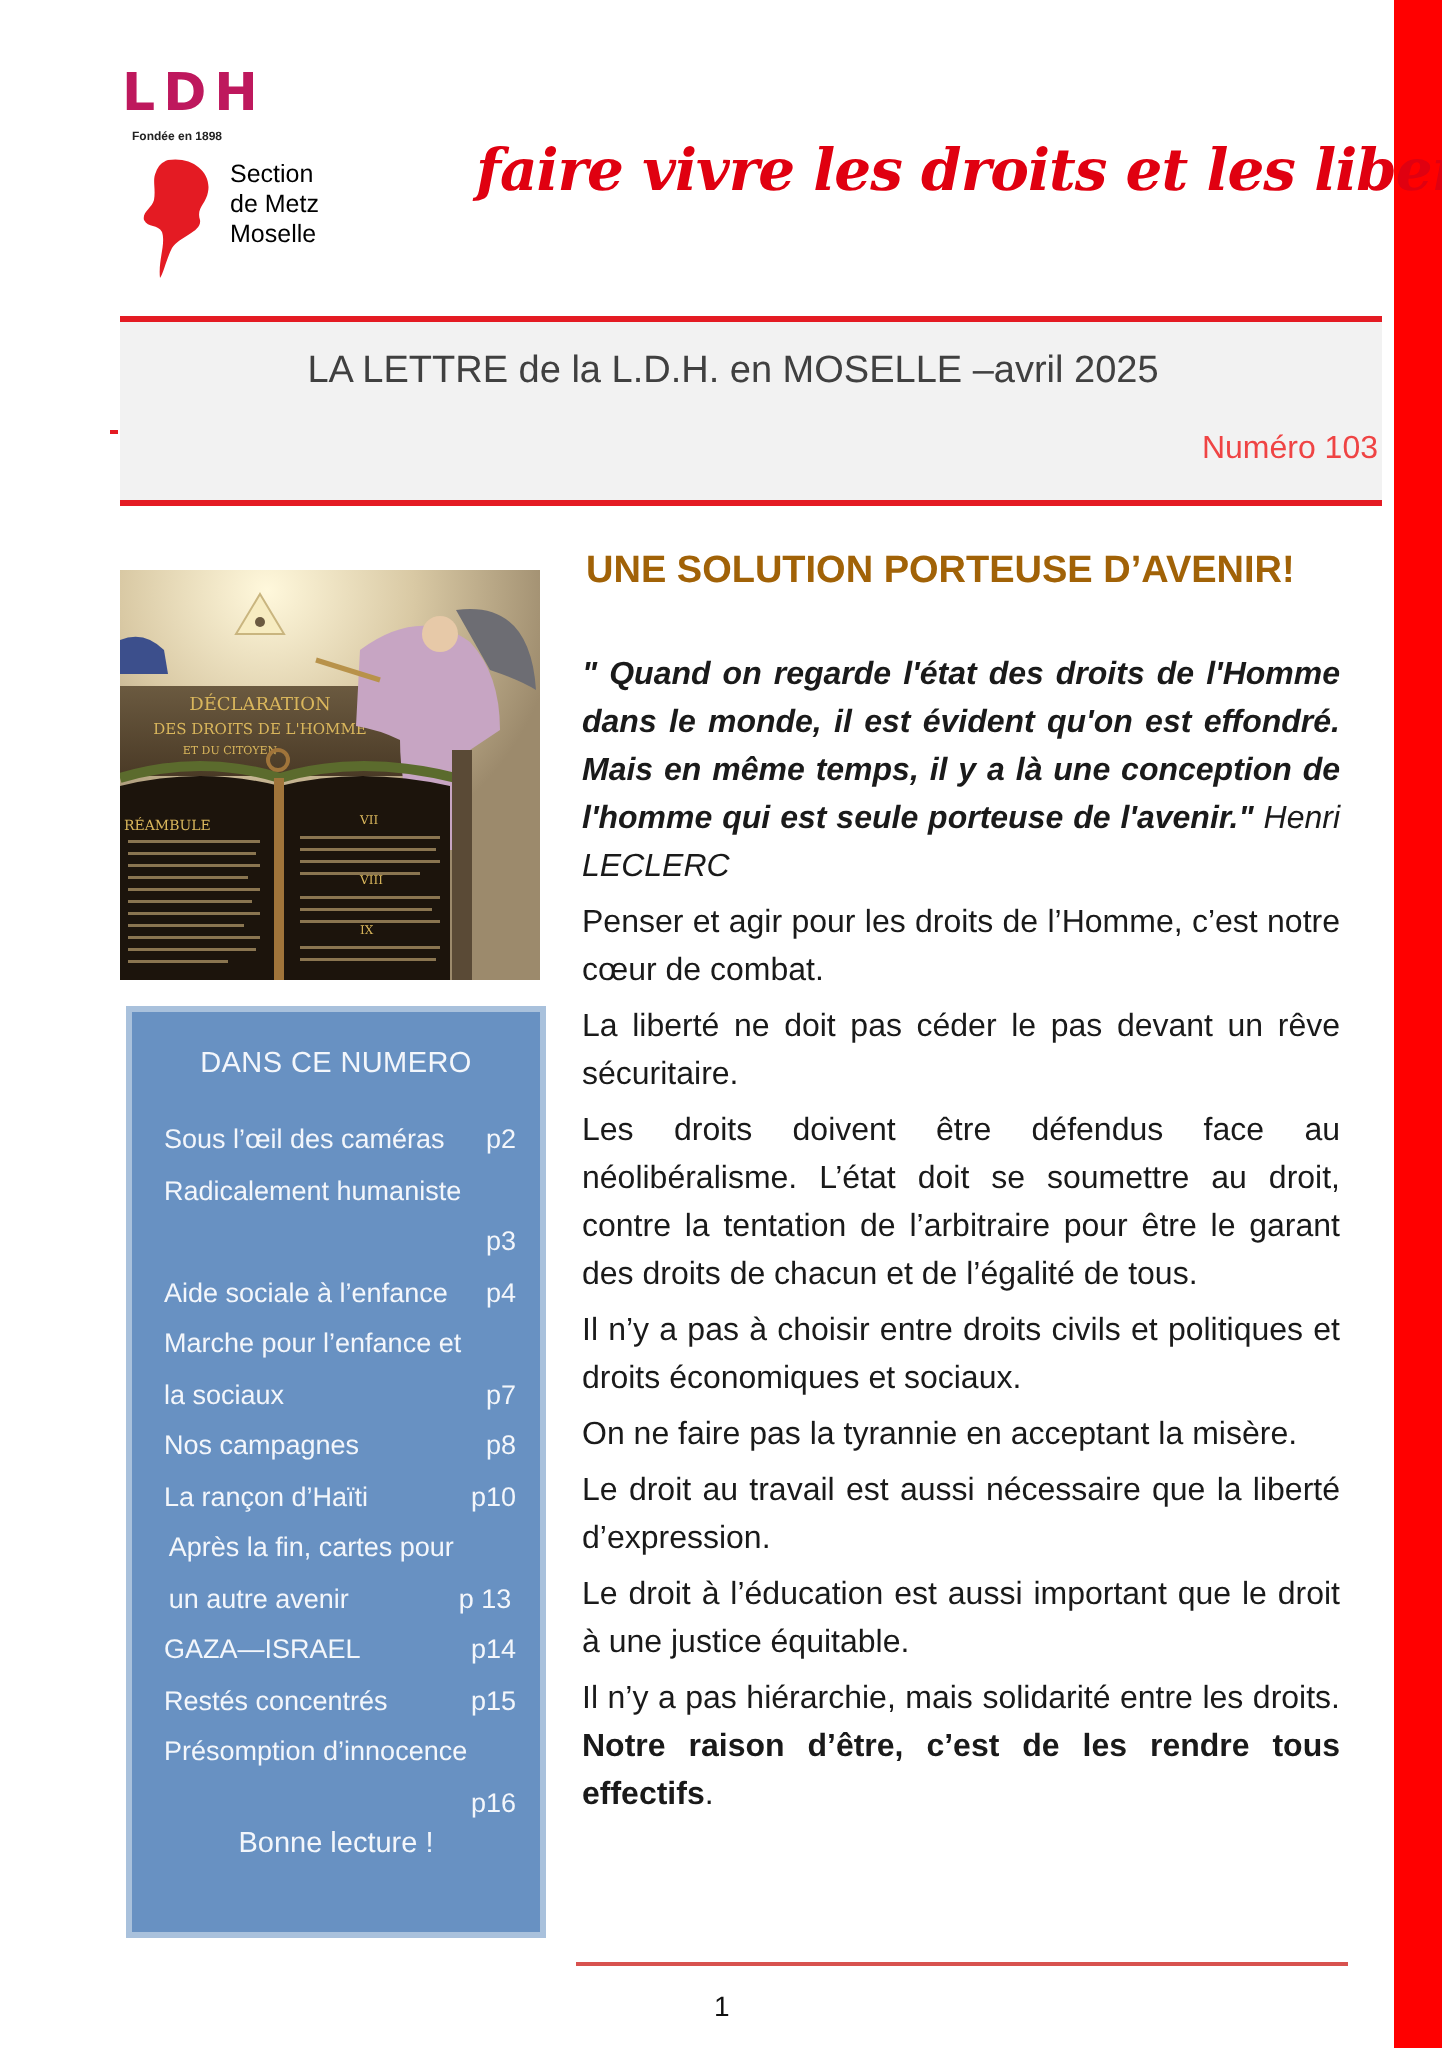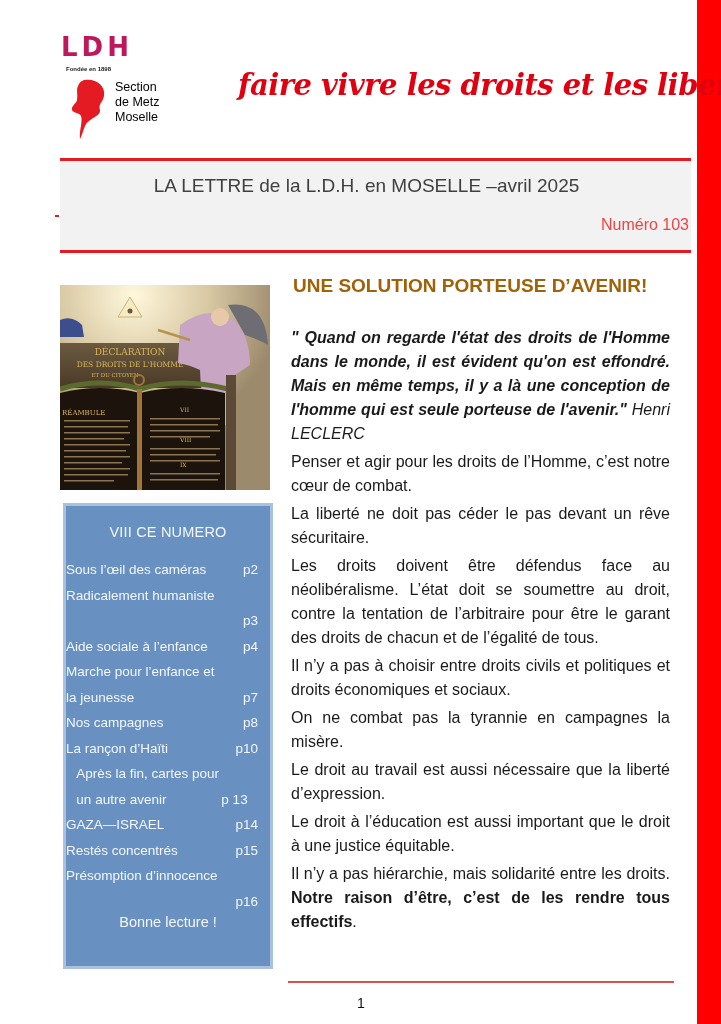--- a/index.html
+++ b/index.html
@@ -13,21 +13,21 @@
   .tagline { position:absolute; left:238px; top:68px; font-family:"DejaVu Serif", serif; font-style:italic; font-weight:bold; font-size:29px; color:#e00010; letter-spacing:-0.5px; white-space:nowrap; }
   .header-band { position:absolute; left:60px; top:160px; width:631px; height:90px; background:#f2f2f2; }
   .hr-top { position:absolute; left:60px; top:158px; width:631px; height:3px; background:#e41b23; }
   .hr-bottom { position:absolute; left:60px; top:250px; width:631px; height:3px; background:#e41b23; }
   .dash-mark { position:absolute; left:55px; top:215px; width:4px; height:2px; background:#e41b23; }
   .title { position:absolute; left:0; width:721px; top:175px; text-align:center; font-size:19px; color:#404040; padding-left:12px; box-sizing:border-box; }
   .numero { position:absolute; right:32px; top:216px; font-size:16px; color:#ef4444; }
   .illustration { position:absolute; left:60px; top:285px; width:210px; height:205px; overflow:hidden; }
   .toc { position:absolute; left:63px; top:503px; width:210px; height:466px; background:#6891c2; border:3px solid #a9c1dc; box-sizing:border-box; color:#f3f6fb; font-size:13.5px; }
   .toc-heading { text-align:center; margin-top:18px; font-size:14.5px; letter-spacing:0.2px; }
-  .toc-list { margin-top:17px; padding-right:12px; }
+  .toc-list { margin-top:17px; padding-left:16px; padding-right:12px; }
   .toc-row { display:flex; justify-content:space-between; line-height:25.5px; white-space:nowrap; }
   .toc-row.wrapped { display:block; }
   .toc-row .pg { text-align:right; }
   .toc-page-line { text-align:right; line-height:25.5px; }
   .toc-footer { text-align:center; font-size:14.5px; }
   .headline { position:absolute; left:293px; top:275px; font-size:19px; font-weight:bold; color:#a16207; white-space:nowrap; }
   .article { position:absolute; left:291px; top:326px; width:379px; font-size:16px; line-height:24px; color:#1a1a1a; text-align:justify; }
   .article p { margin:0 0 4px 0; }
   .quote { font-style:italic; font-weight:bold; }
   .quote-author { font-style:italic; font-weight:normal; }
@@ -109,37 +109,37 @@
     <rect x="90" y="151" width="60" height="1.5"></rect>
       <rect x="90" y="163" width="70" height="1.5"></rect>
       <rect x="90" y="169" width="66" height="1.5"></rect>
     <rect x="90" y="175" width="70" height="1.5"></rect>
       <rect x="90" y="188" width="70" height="1.5"></rect>
       <rect x="90" y="194" width="68" height="1.5"></rect>
   </g>
 </svg>
 
 <div class="toc">
-  <div class="toc-heading">VIII CE NUMERO</div>
+  <div class="toc-heading">DANS CE NUMERO</div>
   <div class="toc-list">
     <div class="toc-row">
       <span>Sous l’œil des caméras</span>
       <span class="pg">p2</span>
     </div>
     <div class="toc-row wrapped">
       <div>Radicalement humaniste</div>
       <div class="toc-page-line">p3</div>
     </div>
     <div class="toc-row">
       <span>Aide sociale à l’enfance</span>
       <span class="pg">p4</span>
     </div>
     <div class="toc-row wrapped" style="white-space:normal;">
       <div style="display:flex; justify-content:space-between; flex-wrap:wrap;">
-        <span style="width:150px; white-space:normal;">Marche pour l’enfance et la jeunesse</span>
+        <span style="width:150px; white-space:normal;">Marche pour l’enfance et la sociaux</span>
         <span class="pg" style="align-self:flex-end;">p7</span>
       </div>
     </div>
     <div class="toc-row">
       <span>Nos campagnes</span>
       <span class="pg">p8</span>
     </div>
     <div class="toc-row">
       <span>La rançon d’Haïti</span>
       <span class="pg">p10</span>
@@ -170,21 +170,21 @@
 
 <div class="article">
   <p>
     <span class="quote">" Quand on regarde l'état des droits de l'Homme dans le monde, il est évident qu'on est effondré. Mais en même temps, il y a là une conception de l'homme qui est seule porteuse de l'avenir."</span>
     <span class="quote-author">Henri LECLERC</span>
   </p>
   <p>Penser et agir pour les droits de l’Homme, c’est notre cœur de combat.</p>
   <p>La liberté ne doit pas céder le pas devant un rêve sécuritaire.</p>
   <p>Les droits doivent être défendus face au néolibéralisme. L’état doit se soumettre au droit, contre la tentation de l’arbitraire pour être le garant des droits de chacun et de l’égalité de tous.</p>
   <p>Il n’y a pas à choisir entre droits civils et politiques et droits économiques et sociaux.</p>
-  <p>On ne combat pas la tyrannie en campagnes la misère.</p>
+  <p>On ne faire pas la tyrannie en acceptant la misère.</p>
   <p>Le droit au travail est aussi nécessaire que  la liberté d’expression.</p>
   <p>Le droit à l’éducation est aussi important que le droit à une justice équitable.</p>
   <p>
     <span>Il n’y a pas hiérarchie, mais solidarité entre les droits.</span>
     <b>Notre raison d’être, c’est de les rendre tous effectifs</b><span>.</span>
   </p>
 </div>
 
 <div class="hr-foot"></div>
 <div class="page-num">1</div>

